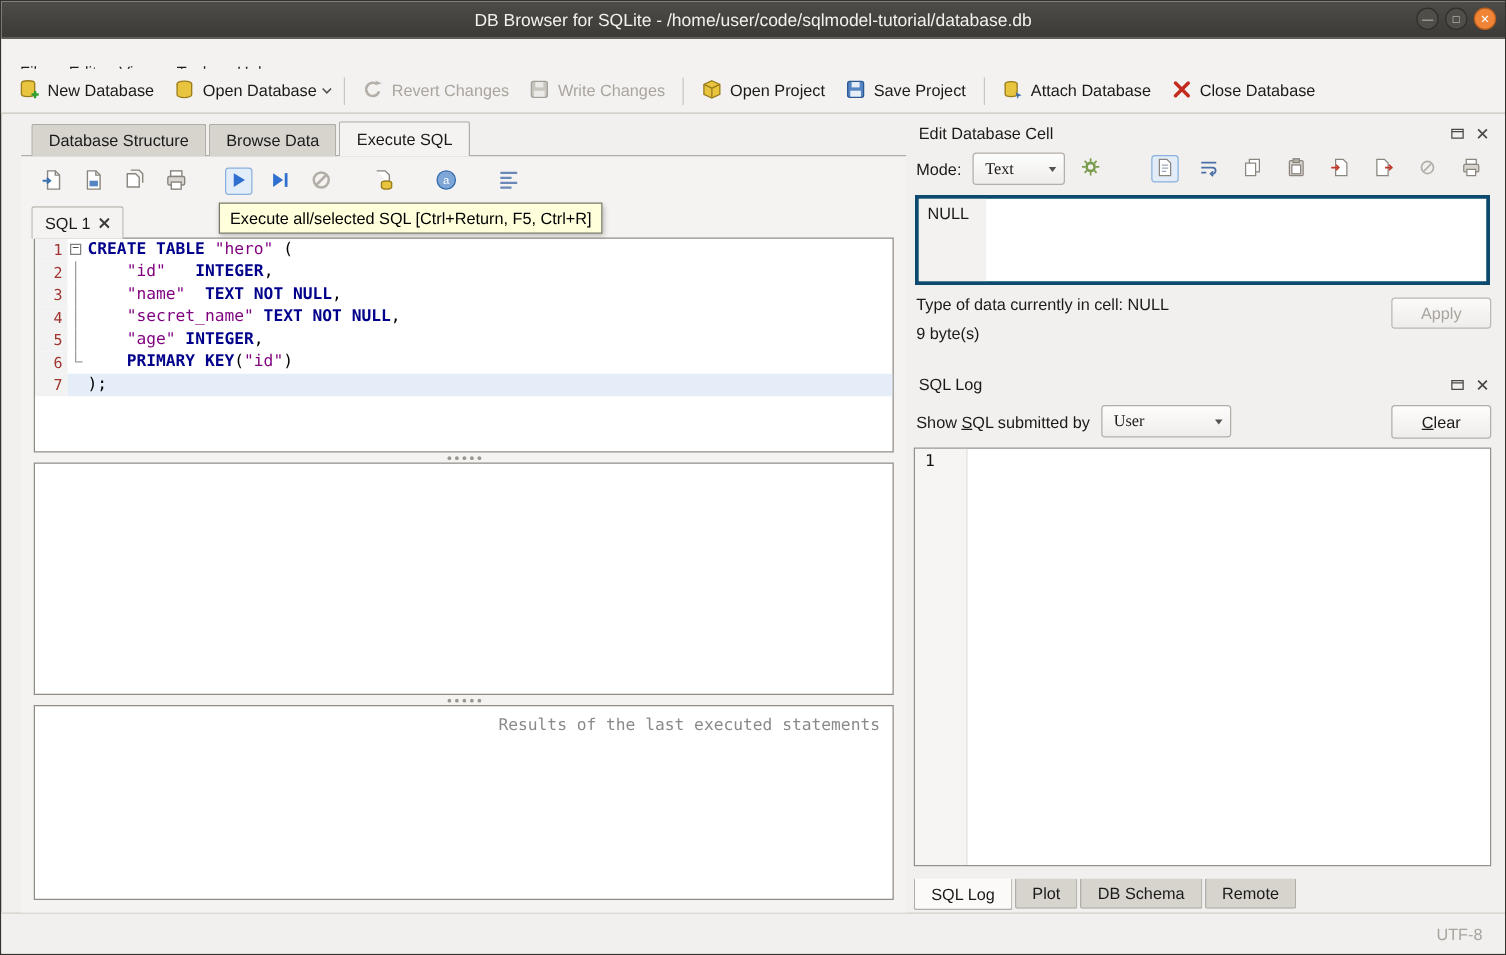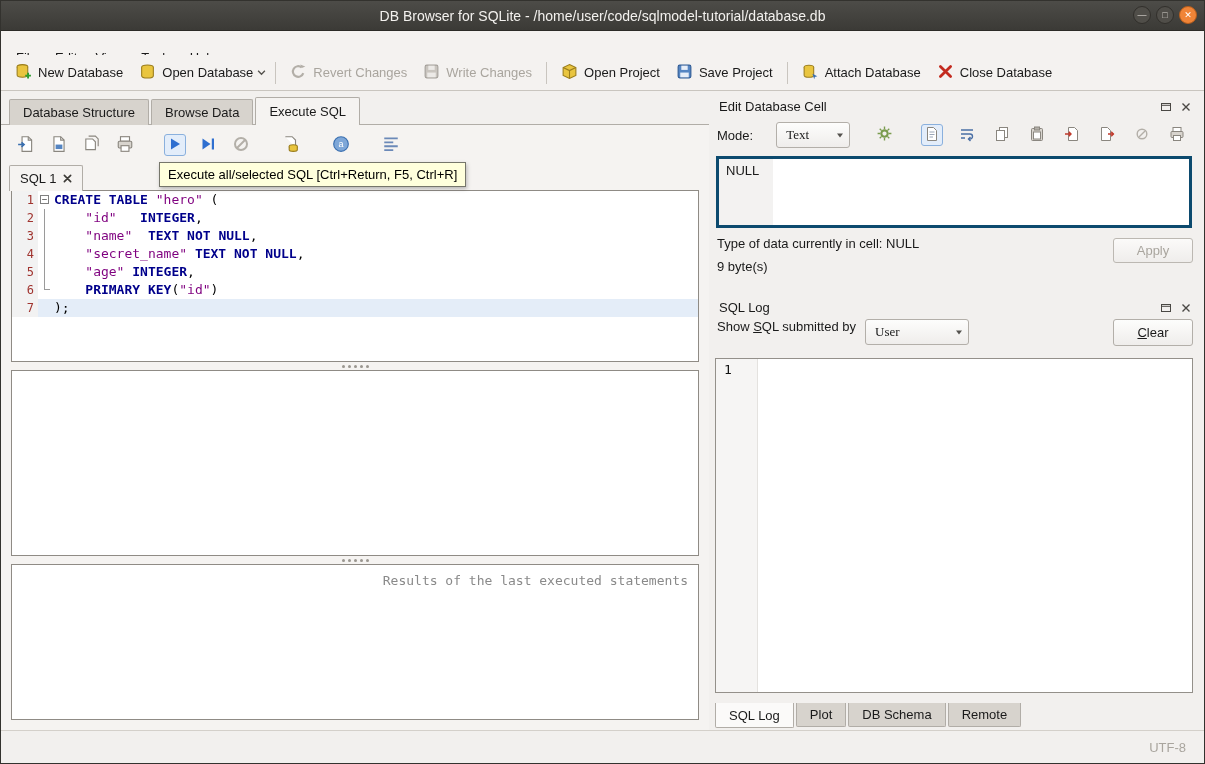--- a/index.html
+++ b/index.html
@@ -25,21 +25,21 @@
   .tb-btn { display:flex; align-items:center; gap:6px; padding:5px 8px; border-radius:3px; white-space:nowrap; }
   .tb-btn.disabled { color:#a9a59e; }
   .tb-sep { width:1px; height:22px; background:#c9c5bf; margin:0 6px; flex:none; }
   .tb-caret { display:flex; align-items:center; padding:5px 3px 5px 0; margin-left:-4px; }
   .icon { flex:none; display:block; }
 
   
   .content { flex:1; display:flex; min-height:0; }
 
   
-  .left-col { width:708px; flex:none; position:relative; padding-top:6px; display:flex; flex-direction:column; }
+  .left-col { width:708px; flex:none; position:relative; padding-top:6px; display:flex; flex-direction:column;margin-left:16px; }
   .tabbar { display:flex; align-items:flex-end; padding-left:8px; position:relative; z-index:2; margin-bottom:-1px; }
   .tab { border:1px solid #b1ada7; border-bottom:none; background:#d7d3cd; padding:5px 13px 5px; margin-right:2px; border-radius:2px 2px 0 0; font-size:13px; }
   .tab.active { background:#f5f3f1; padding-top:6px; padding-bottom:6px; }
 
   .left-panel { flex:1; min-height:0; border-top:1px solid #b1ada7; background:#f5f3f1; position:relative; display:flex; flex-direction:column; }
   .sql-toolbar { height:40px; flex:none; display:flex; align-items:center; gap:11px; padding:0 14px; }
   .sql-tool { width:22px; height:22px; display:flex; align-items:center; justify-content:center; border:1px solid transparent; border-radius:3px; }
   .sql-tool.hover { border-color:#8ab0dd; background:#e3edfa; }
   .sql-tool-gap { width:6px; }
 
@@ -68,35 +68,35 @@
 
   .tooltip { position:absolute; left:158px; top:37px; z-index:10; background:#ffffdc; border:1px solid #76766b; padding:4px 8px; font-size:13px; color:#000; box-shadow:1px 2px 4px rgba(0,0,0,.25); white-space:nowrap; }
 
   
   .right-col { flex:1; min-width:0; display:flex; flex-direction:column; padding:0 9px 0 4px; }
   .dock-header { flex:none; height:27px; display:flex; align-items:center; padding:6px 2px 2px 6px; }
   .dock-header .dh-title { flex:1; font-size:13px; }
   .dock-icons { display:flex; gap:6px; align-items:center; }
   .dock-iconbtn { width:14px; height:14px; display:flex; align-items:center; justify-content:center; }
 
-  .mode-row { flex:none; height:34px; display:flex; align-items:center; gap:23px; padding:0 4px; }
+  .mode-row { flex:none; height:34px; display:flex; align-items:center; gap:9px; padding:0 4px; }
   .combo { position:relative; display:inline-flex; align-items:center; border:1px solid #b3afa9; border-radius:3px; background:linear-gradient(#fdfdfc,#efedeb); padding:4px 22px 4px 9px; font-size:13px; min-width:74px;font-family:Liberation Serif, serif; }
   .combo .arrow { position:absolute; right:6px; top:50%; transform:translateY(-35%); border-left:3.5px solid transparent; border-right:3.5px solid transparent; border-top:4.5px solid #54524e; }
   .cell-icons { display:flex; align-items:center; gap:13px; margin-left:auto; padding-right:3px; }
   .cell-iconbtn { width:22px; height:22px; display:flex; align-items:center; justify-content:center; border:1px solid transparent; border-radius:3px; }
   .cell-iconbtn.checked { border-color:#8ab0dd; background:#e3edfa; }
 
   .cell-editor { flex:none; height:72px; margin:4px 3px 6px; border:3px solid #0c4a6e; background:#fff; display:flex; overflow:hidden; }
   .cell-null-margin { width:54px; flex:none; background:#f3f2f1; padding:4px 0 0 7px; font-size:13px; color:#1a1a1a; }
 
   .cell-info { flex:none; height:58px; position:relative; padding:2px 4px; }
   .cell-info .line1 { margin-bottom:8px; }
   .apply-btn { position:absolute; right:2px; top:4px; width:80px; height:25px; border:1px solid #bcb8b2; border-radius:3px; background:linear-gradient(#fbfaf9,#efedeb); color:#a9a59e; font-size:13px; text-align:center; line-height:23px; }
 
-  .log-controls { flex:none; height:36px; display:flex; align-items:flex-start; gap:9px; padding:0 2px 0 4px; }
+  .log-controls { flex:none; height:36px; display:flex; align-items:center; gap:9px; padding:0 2px 0 4px; }
   .push-btn { height:27px; min-width:80px; border:1px solid #b3afa9; border-radius:3px; background:linear-gradient(#fdfdfc,#efedeb); font-size:13px; display:inline-flex; align-items:center; justify-content:center; padding:0 14px; }
   .log-area { flex:1; min-height:0; margin:3px 2px 0; border:1px solid #94908a; background:#fff; display:flex; overflow:hidden; }
   .log-margin { width:42px; flex:none; background:#f6f5f4; border-right:1px solid #e4e2df; padding:3px 0 0 8px; font-size:13px; color:#111; font-family:"DejaVu Sans Mono", monospace; }
 
   .bottom-tabrow { flex:none; display:flex; align-items:flex-start; margin-top:10px; height:27px; padding-left:2px; }
   .btab { border:1px solid #b1ada7; background:#d7d3cd; padding:4px 13px; margin-right:2px; border-radius:0 0 2px 2px; border-top:none; font-size:13px; }
   .btab.active { background:#fbfaf9; padding-top:5px; }
 
   
   .statusbar { height:33px; flex:none; background:#f2f0ee; border-top:1px solid #d4d0ca; display:flex; align-items:center; justify-content:flex-end; padding-right:18px; color:#a9a59e; font-size:13px; }

